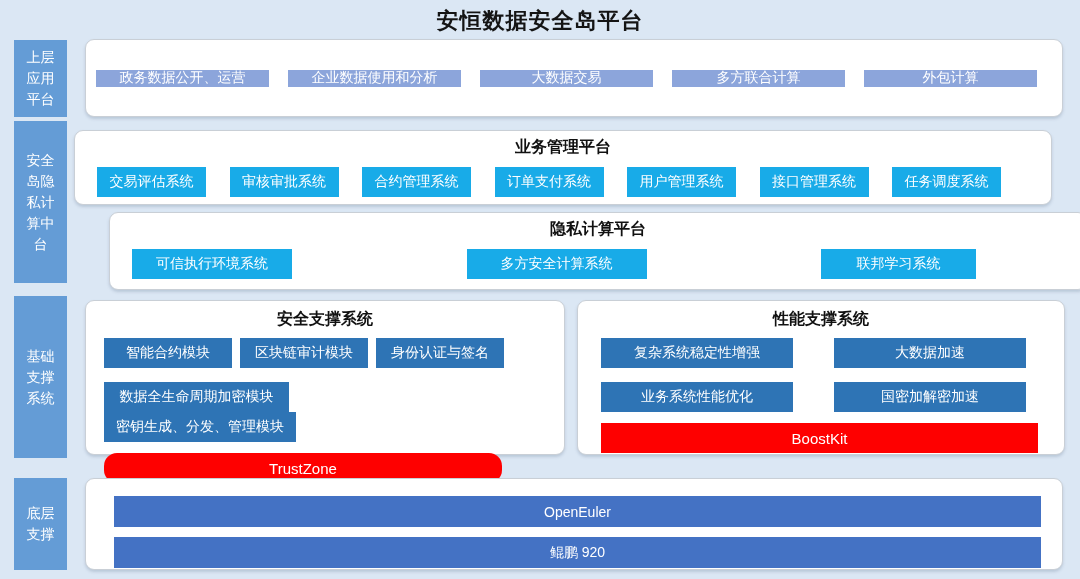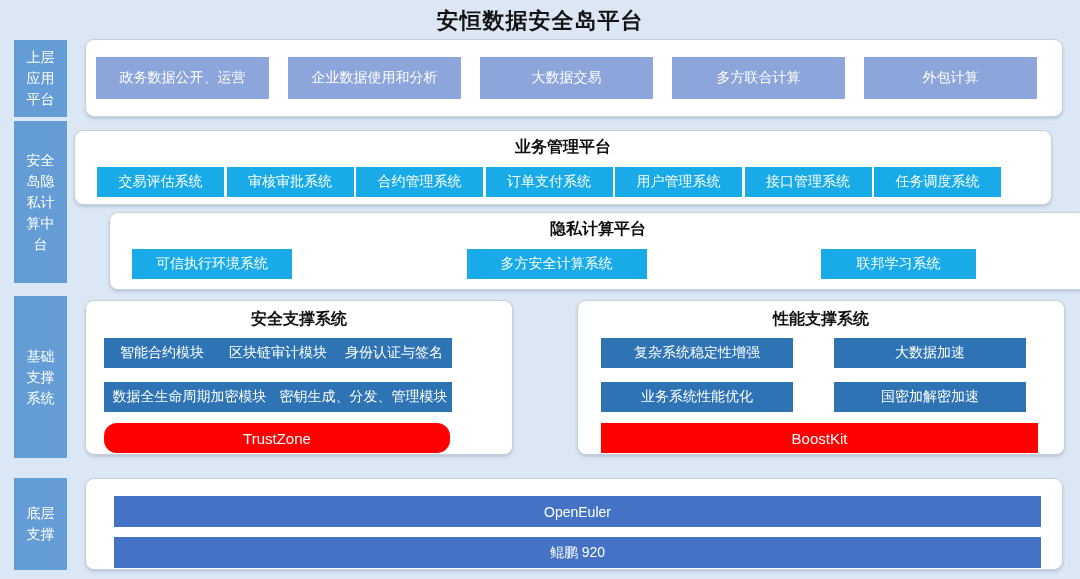--- a/index.html
+++ b/index.html
@@ -39,52 +39,52 @@
     border:1px solid #c9cfd6;
     border-radius:9px;
     box-shadow:0 2px 3px rgba(90,110,140,0.25);
     box-sizing:border-box;
   }
   #panel-apps        { left:85px;  top:39px;  width:978px; height:78px;
                        display:flex; align-items:center; justify-content:space-between;
                        padding:0 25px 0 10px; }
   #panel-business    { left:74px;  top:130px; width:978px; height:75px; }
   #panel-privacy     { left:85px;  top:212px; width:978px; height:78px;margin-left:24px; }
-  #panel-security    { left:85px;  top:300px; width:428px; height:155px; }
+  #panel-security    { left:85px;  top:300px; width:480px; height:155px; }
   #panel-performance { left:577px; top:300px; width:488px; height:155px; }
   #panel-base        { left:85px;  top:478px; width:978px; height:92px;
                        display:flex; flex-direction:column; justify-content:center;
                        gap:10px; padding:16px 21px 0 28px; }
 
   .panel-title {
     text-align:center; font-size:16px; font-weight:bold; color:#111;
     padding-top:6px;
   }
   #panel-security .panel-title, #panel-performance .panel-title { padding-top:8px; }
 
   
   .chip {
     display:flex; align-items:center; justify-content:center;
     color:#ffffff; font-size:14px; white-space:nowrap;
-    height:42px; box-sizing:border-box;
+    height:17px; box-sizing:border-box;
   }
   .app-chip  { background:#8ca5db; width:173px; }
   .cyan-chip { background:#18abe8; height:30px; }
   .blue-chip { background:#2e74b5; height:30px; }
 
   .chip-row { display:flex; justify-content:space-between; }
 
   #panel-business .chip-row { margin-top:9px; padding:0 50px 0 22px; }
-  .biz-chip { width:127px;text-align:right; }
+  .biz-chip { width:109px;text-align:right; }
 
   #panel-privacy .chip-row { margin-top:9px; padding:0 110px 0 22px; }
   .w160 { width:160px; } .w180 { width:180px; } .w155 { width:155px; }
 
   #panel-security .row1 { margin-top:8px;  padding:0 60px 0 18px; }
-  #panel-security .row2 { margin-top:14px; padding:0 60px 0 18px; }
+  #panel-security .row2 { margin-top:14px; padding:0 60px 0 18px;flex-direction:column; }
   .sec1-chip { width:128px; }
   .sec2-a { width:185px; } .sec2-b { width:192px; }
 
   #panel-performance .row1 { margin-top:8px;  padding:0 38px 0 23px; }
   #panel-performance .row2 { margin-top:14px; padding:0 38px 0 23px; }
   .perf-chip { width:192px; }
 
   .red-bar {
     background:#fe0000; color:#ffffff;
     height:30px; display:flex; align-items:center; justify-content:center;

